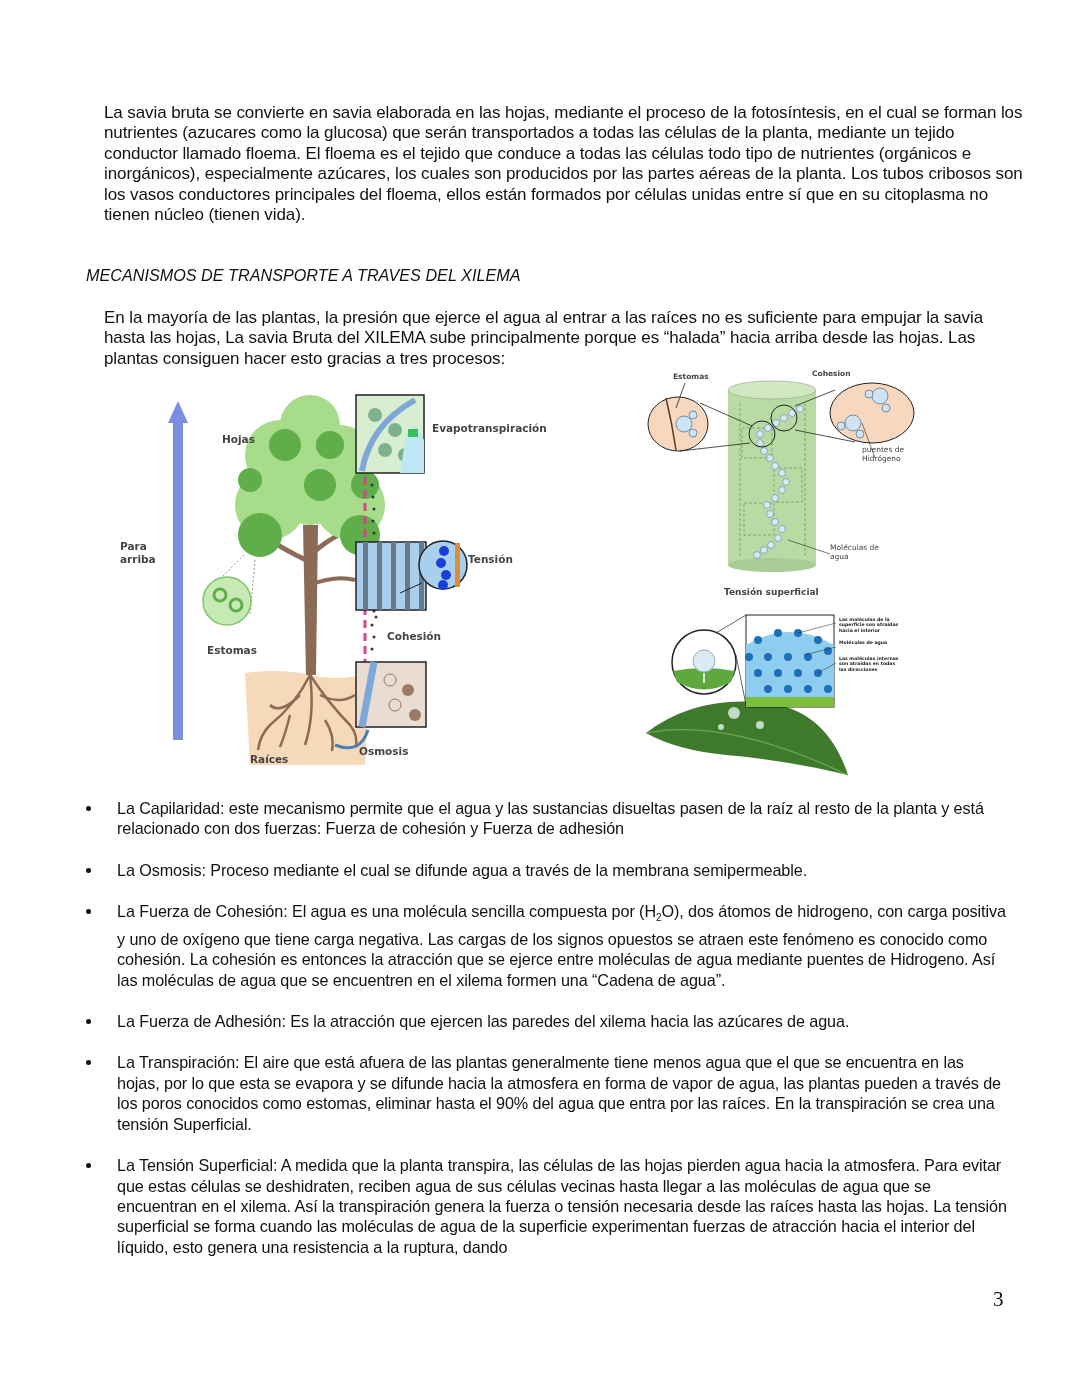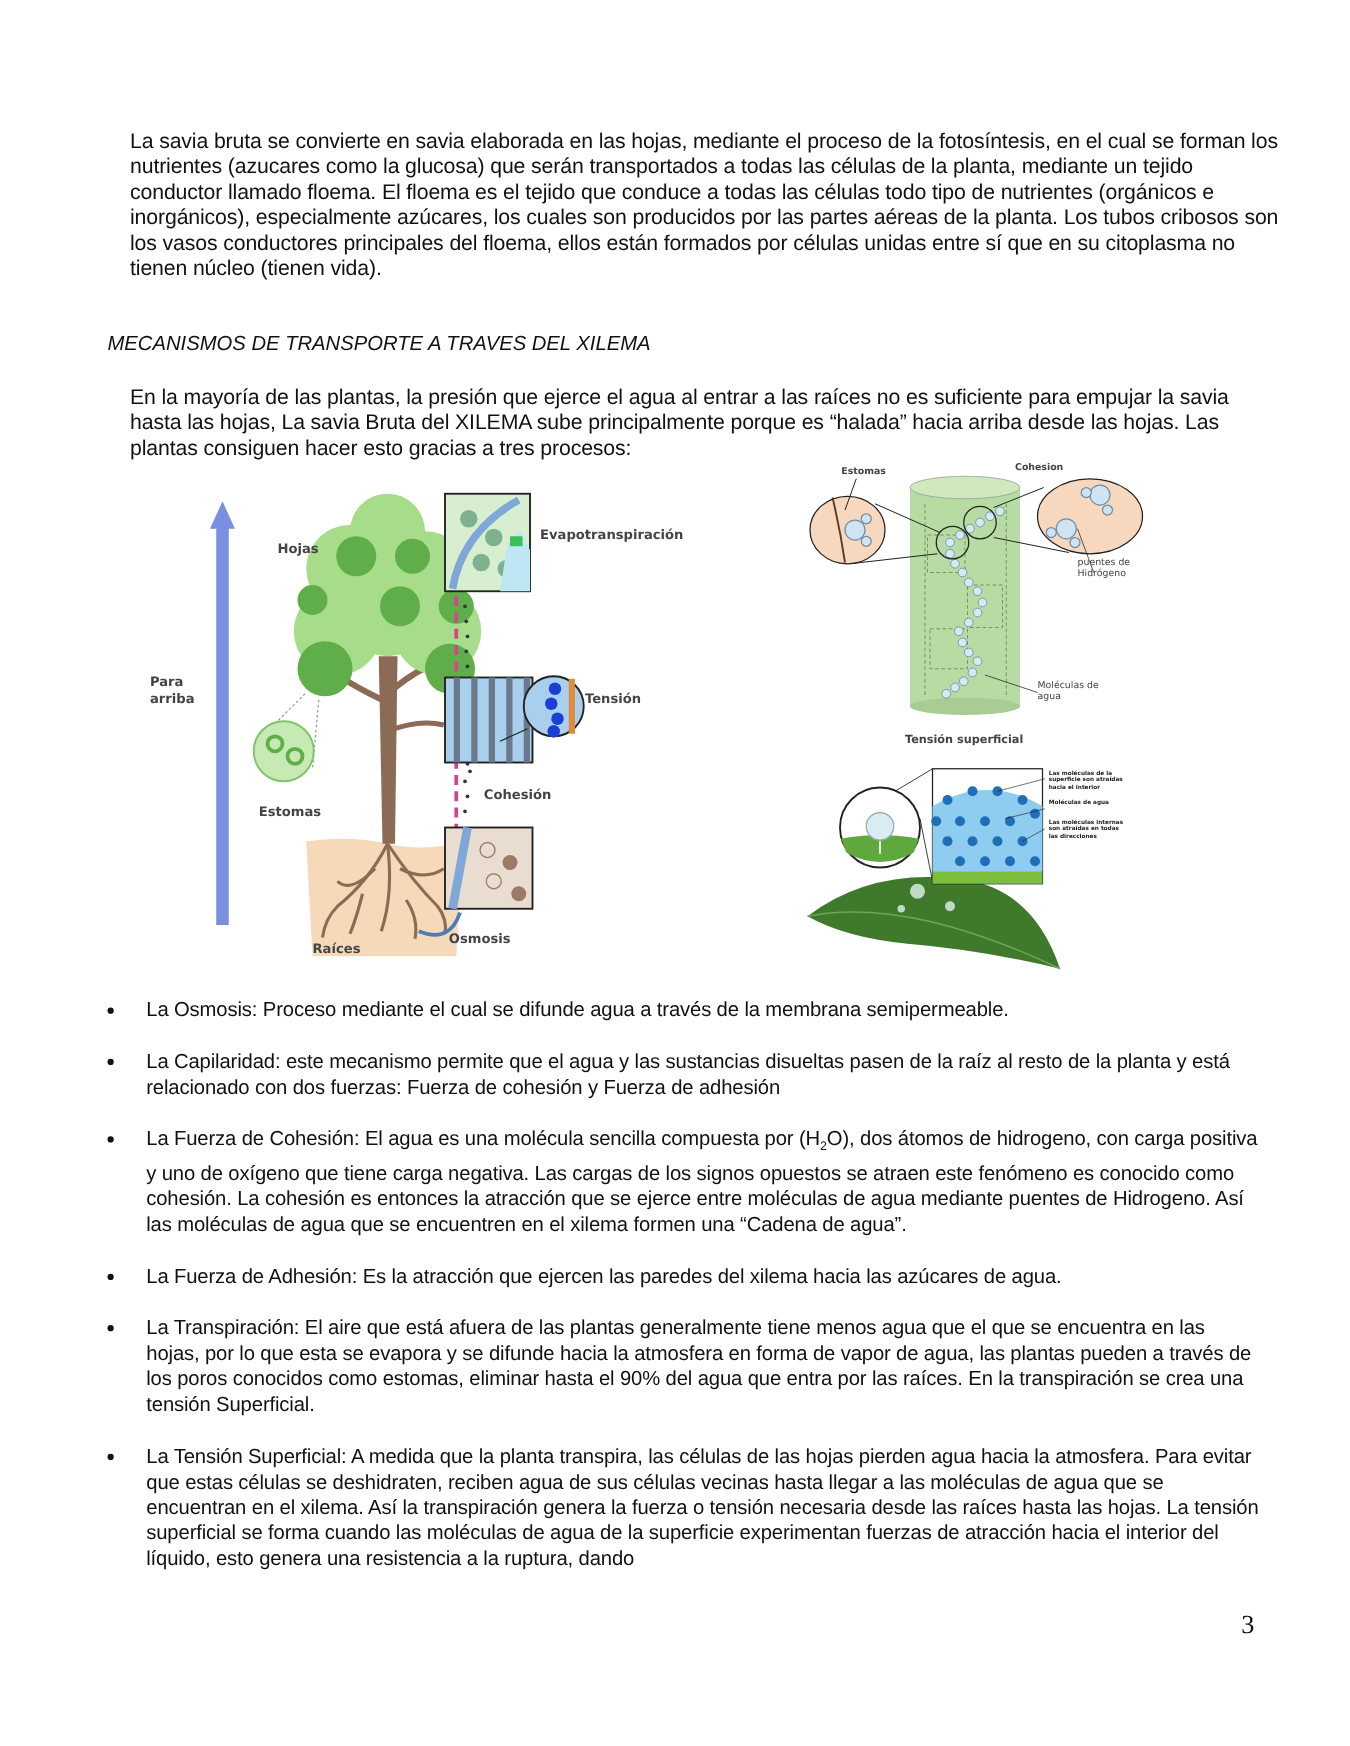--- a/index.html
+++ b/index.html
@@ -251,28 +251,28 @@
     <line x1="182" y1="88" x2="200" y2="78" stroke="#222" stroke-width="0.5"></line>
   </svg>
   <span class="lbl-xs" style="left:203px; top:32px; width:62px;">Las moléculas de la superficie son atraídas hacia el interior</span>
   <span class="lbl-xs" style="left:203px; top:55px; width:62px;">Moléculas de agua</span>
   <span class="lbl-xs" style="left:203px; top:71px; width:62px;">Las moléculas internas son atraídas en todas las direcciones</span>
 </div>
 
 <ul class="bullets">
   <li>
     <span class="dot"></span>
+    <span>La Capilaridad: este mecanismo permite que el agua y las sustancias disueltas pasen de la raíz al resto de la planta y está relacionado con dos fuerzas: Fuerza de cohesión y Fuerza de adhesión</span>
+  </li>
+  <li>
+    <span class="dot"></span>
     <span>La Osmosis: Proceso mediante el cual se difunde agua a través de la membrana semipermeable.</span>
   </li>
   <li>
     <span class="dot"></span>
-    <span>La Capilaridad: este mecanismo permite que el agua y las sustancias disueltas pasen de la raíz al resto de la planta y está relacionado con dos fuerzas: Fuerza de cohesión y Fuerza de adhesión</span>
-  </li>
-  <li>
-    <span class="dot"></span>
     <span>La Fuerza de Cohesión: El agua es una molécula sencilla compuesta por (H</span><sub style="font-size:10px;">2</sub><span>O), dos átomos de hidrogeno, con carga positiva y uno de oxígeno que tiene carga negativa. Las cargas de los signos opuestos se atraen este fenómeno es conocido como cohesión. La cohesión es entonces la atracción que se ejerce entre moléculas de agua mediante puentes de Hidrogeno. Así las moléculas de agua que se encuentren en el xilema formen una “Cadena de agua”.</span>
   </li>
   <li>
     <span class="dot"></span>
     <span>La Fuerza de Adhesión: Es la atracción que ejercen las paredes del xilema hacia las azúcares de agua.</span>
   </li>
   <li>
     <span class="dot"></span>
     <span>La Transpiración: El aire que está afuera de las plantas generalmente tiene menos agua que el que se encuentra en las hojas, por lo que esta se evapora y se difunde hacia la atmosfera en forma de vapor de agua, las plantas pueden a través de los poros conocidos como estomas, eliminar hasta el 90% del agua que entra por las raíces. En la transpiración se crea una tensión Superficial.</span>
   </li>

